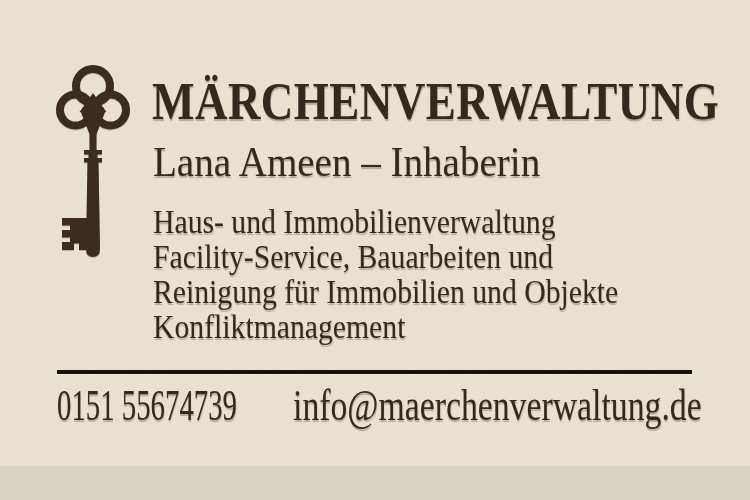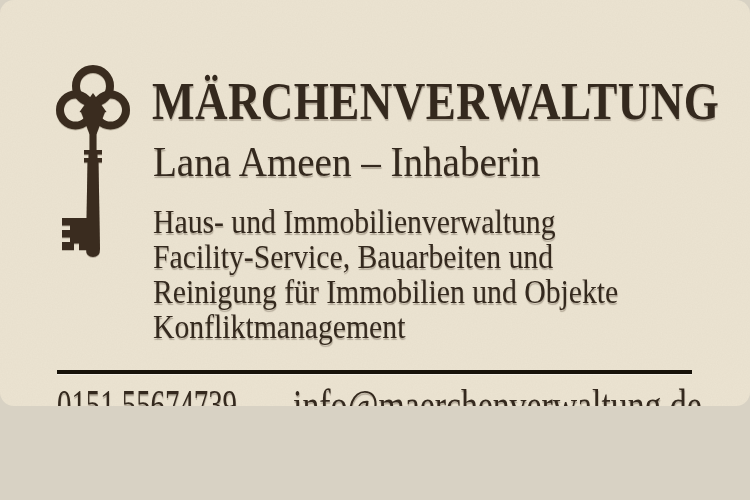--- a/index.html
+++ b/index.html
@@ -2,25 +2,24 @@
 <html><head>
 <meta charset="utf-8">
 <style>
   html,body{margin:0;padding:0;}
   body{
     font-family:"Liberation Serif","DejaVu Serif",serif;
     background:#d8d2c4;
   }
   .card{
     position:relative;
-    width:750px;height:406px;
+    width:750px;height:466px;
     background:var(--bg,#ece4d2);
     overflow:hidden;
     color:var(--ink,#34291e);
-    border-radius:14px;
   }
   .texture{
     position:absolute;inset:0;width:100%;height:100%;
     pointer-events:none;
   }
   .abs{position:absolute;white-space:nowrap;}
   .ink{
     color:var(--ink,#34291e);
     text-shadow:0.5px 1.5px 1px rgba(100,88,72,0.40);
   }

